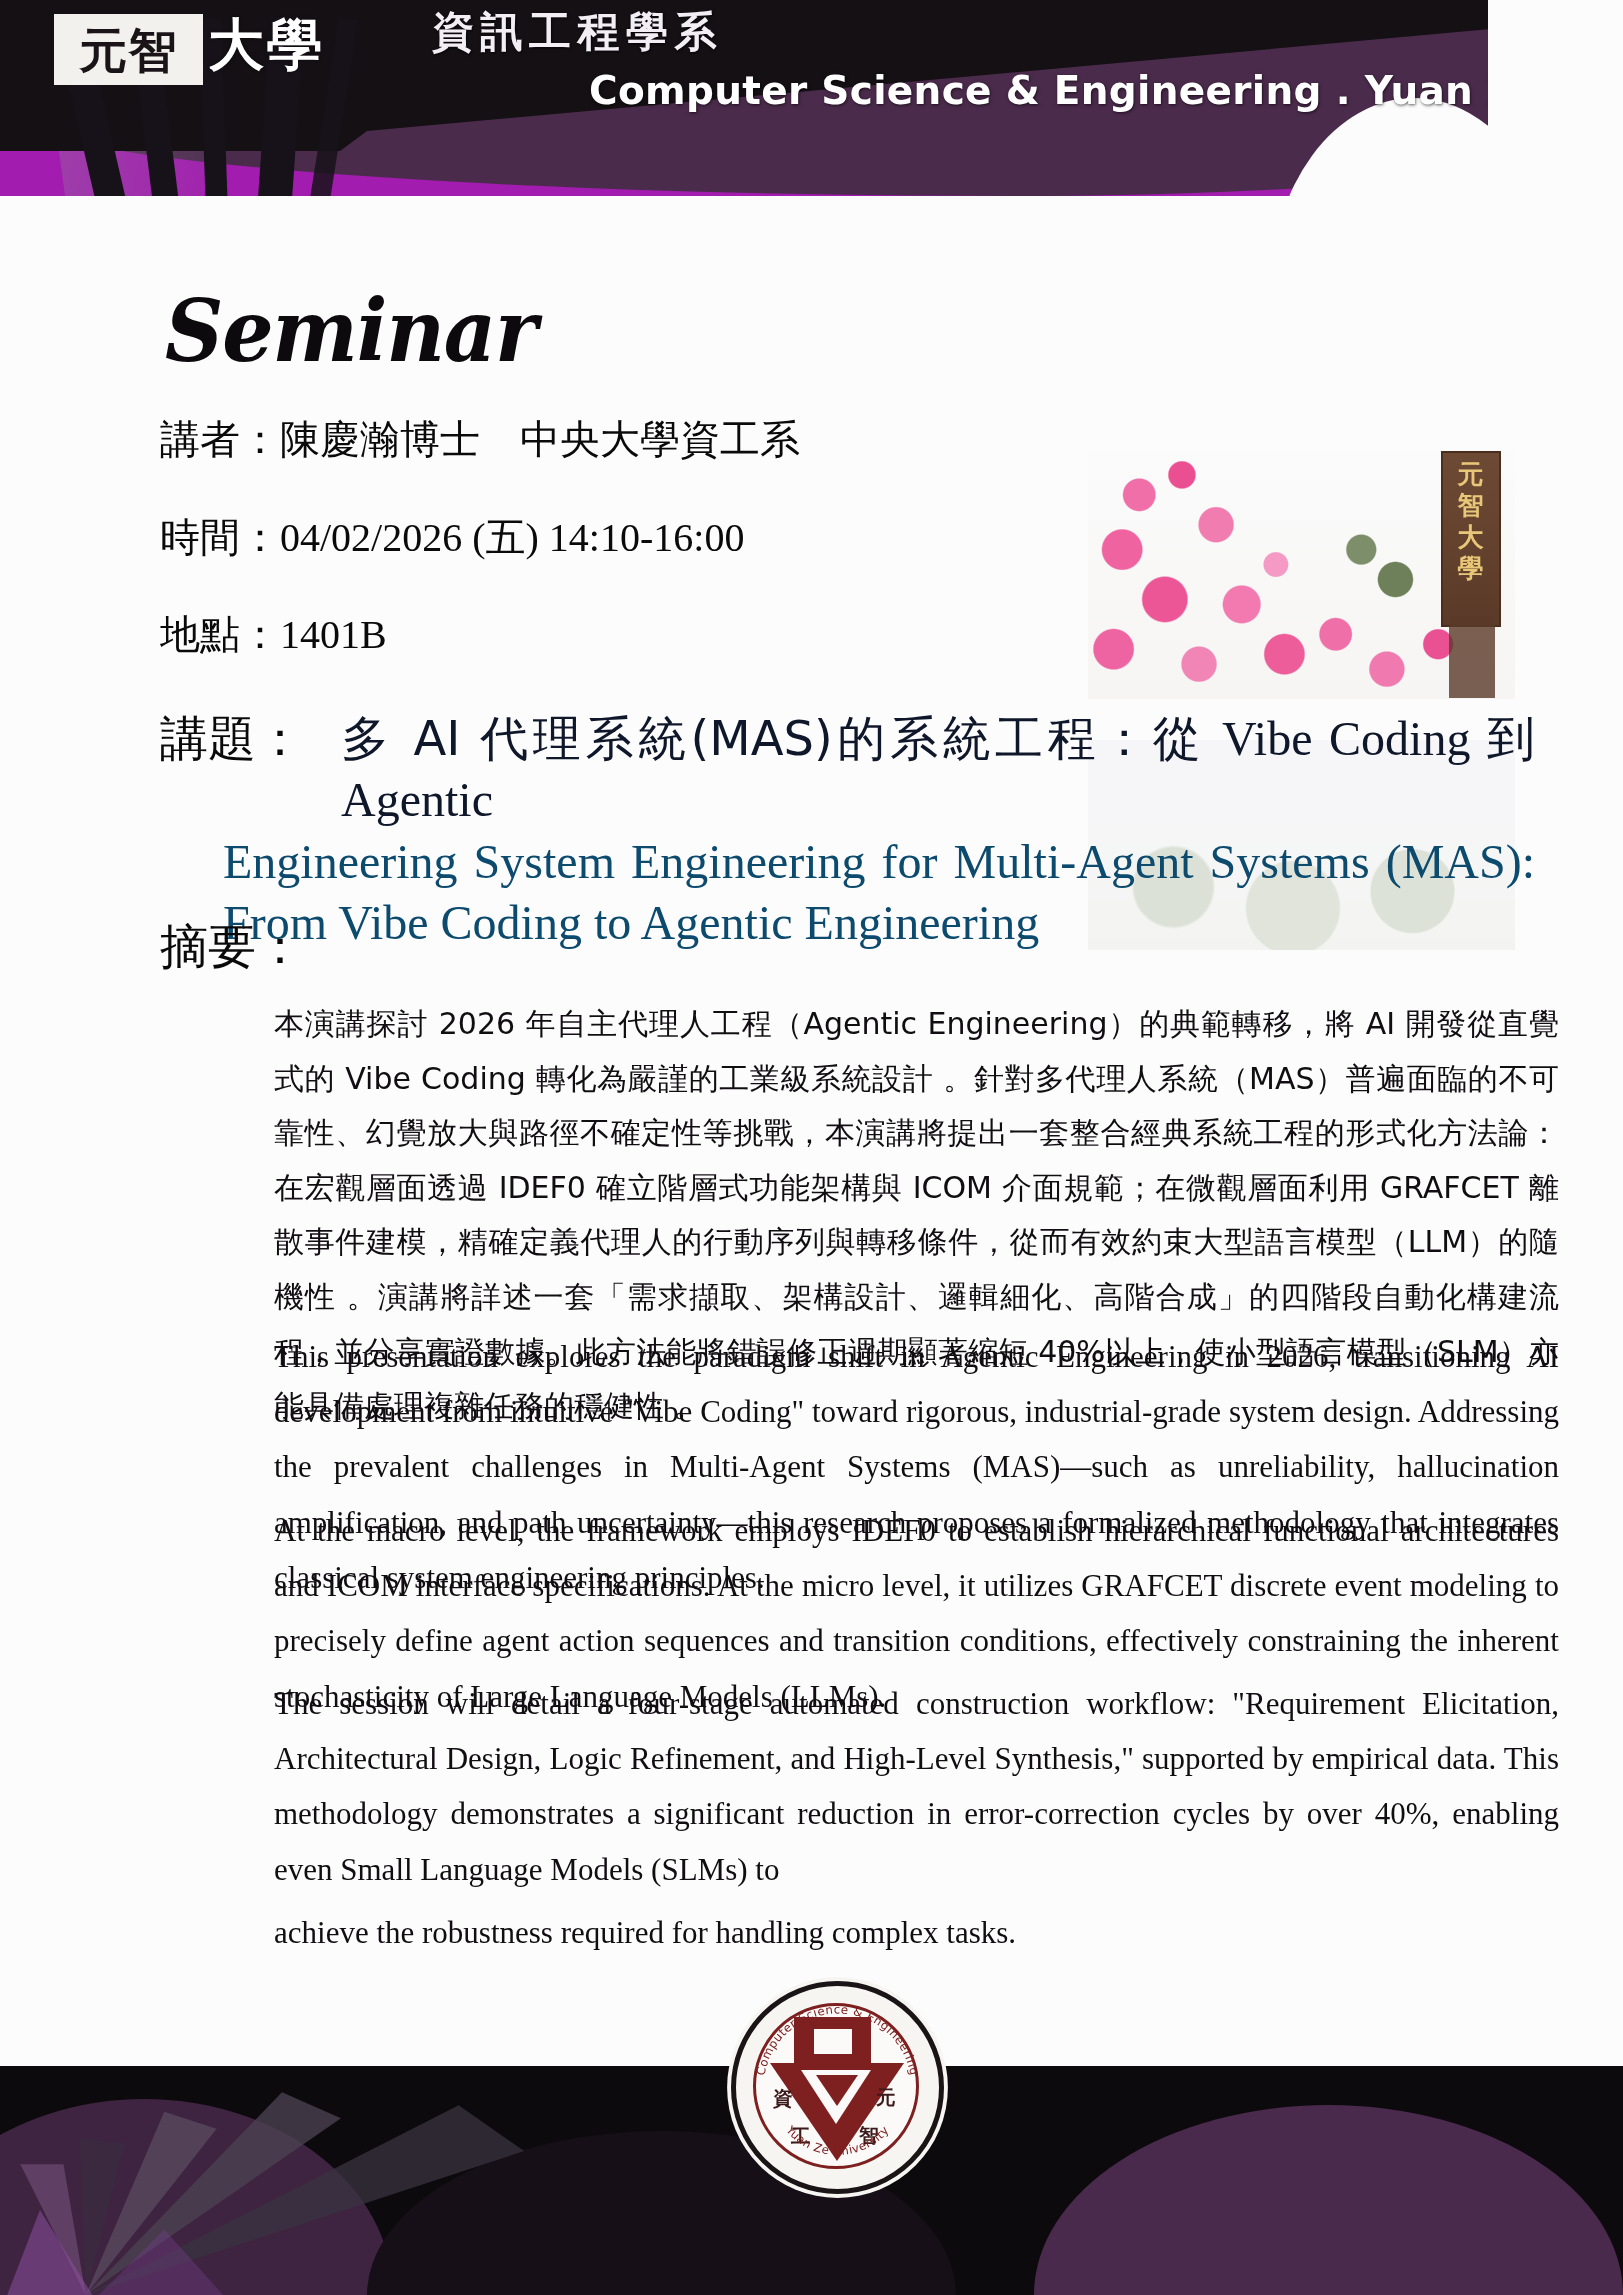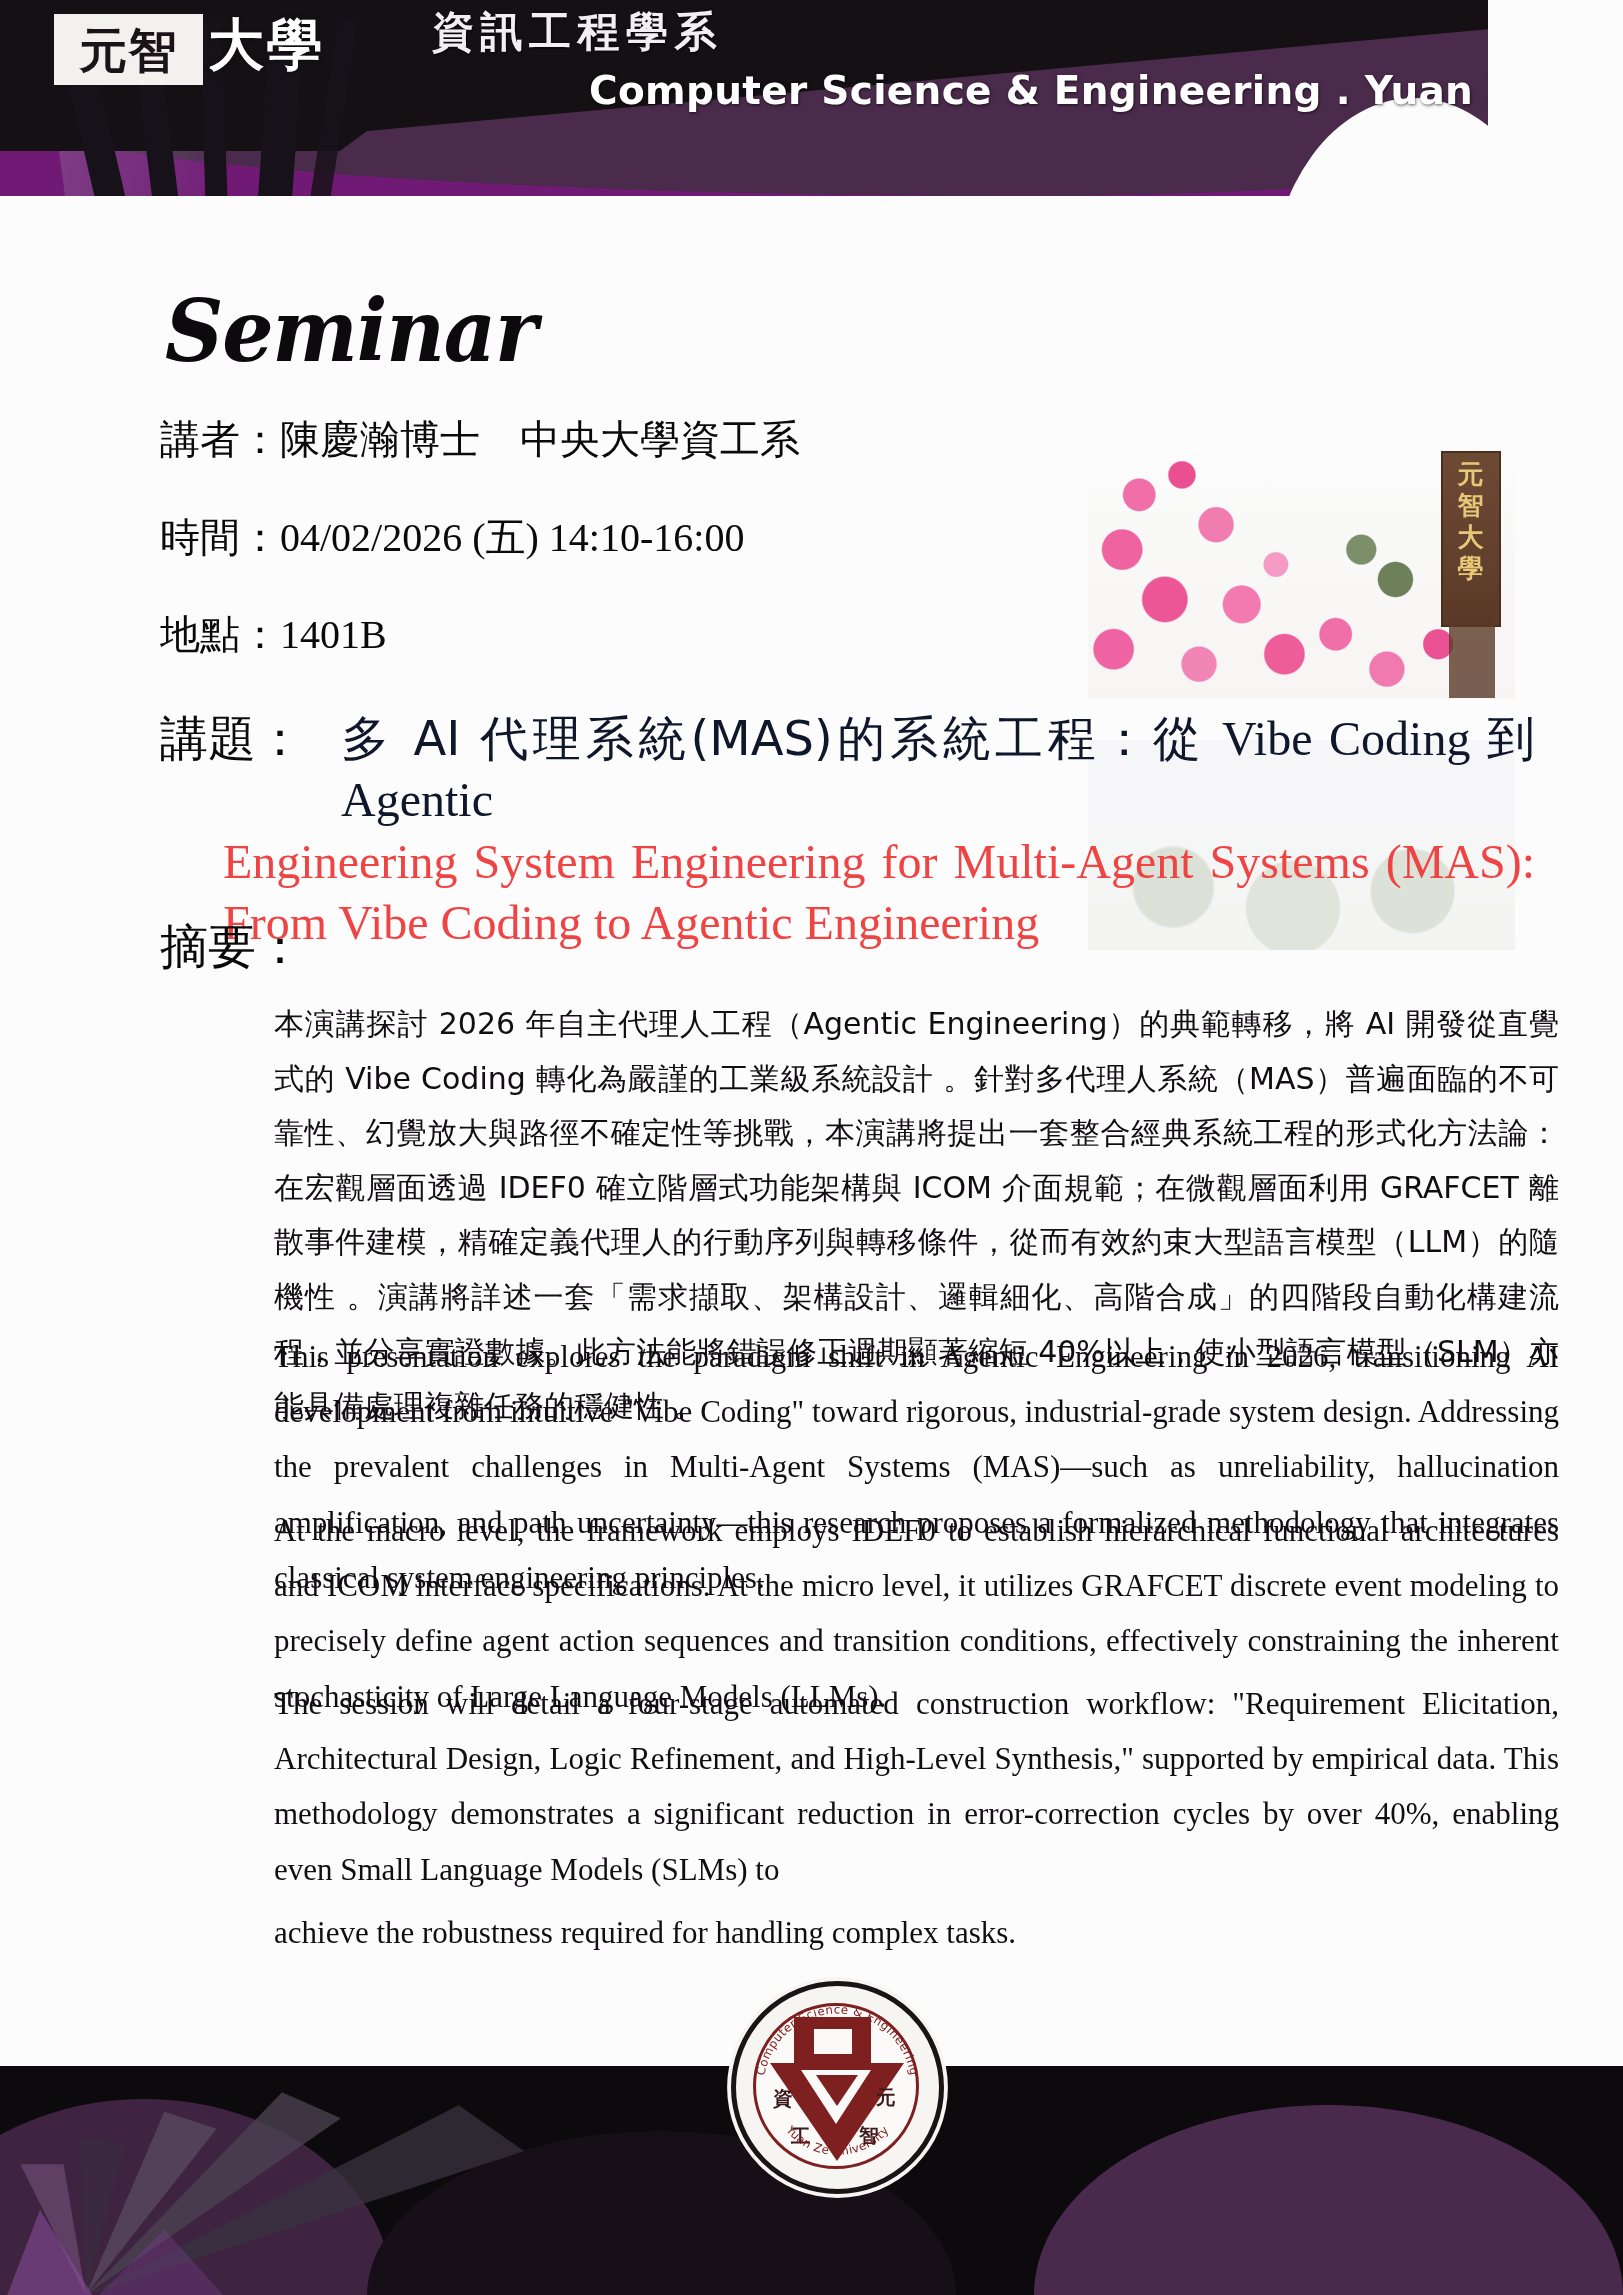--- a/index.html
+++ b/index.html
@@ -6,21 +6,21 @@
   body{
     width:1624px;height:2295px;
     background:#ffffff;
     font-family:"Liberation Serif", serif;
     overflow:hidden;
     position:relative;
   }
   .page{position:relative;width:1624px;height:2295px;background:#fdfcfd;overflow:hidden;}
 
   
-  .header{position:absolute;left:0;top:0;width:1488px;height:196px;overflow:hidden;background:#701a75;}
+  .header{position:absolute;left:0;top:0;width:1488px;height:196px;overflow:hidden;background:#a21caf;}
   .hdr-purple{
     position:absolute;left:0;top:0;width:1624px;height:196px;
     background:#4b2b4c;
     border-bottom-left-radius:100% 70%;
     border-bottom-right-radius:60% 55%;
   }
   .hdr-black-wedge{
     position:absolute;left:0;top:0;width:1624px;height:151px;
     background:#141014;
     clip-path:polygon(0 0, 1624px 0, 1624px 17px, 367px 131px, 340px 151px, 0 151px);
@@ -134,21 +134,21 @@
   .topic-l1{
     flex:1;
     font-family:"Liberation Serif", serif;
     font-size:48px;color:#0f172a;line-height:1.28;
     text-align:justify;text-align-last:justify;
   }
   .topic-l1 .cn{font-family:"DejaVu Sans", sans-serif;}
   .topic-l2,.topic-l3{
     margin-left:63px;
     font-family:"Liberation Serif", serif;
-    font-size:48px;color:#ef4444;line-height:1.28;
+    font-size:48px;color:#0c4a6e;line-height:1.28;
     width:1312px;
   }
   .topic-l2{text-align:justify;text-align-last:justify;}
   .topic-l3{text-align:left;}
 
   .abstract-label{
     position:absolute;left:160px;top:922px;
     font-family:"DejaVu Sans", sans-serif;
     font-size:48px;color:#0b0a0b;line-height:1;
   }

